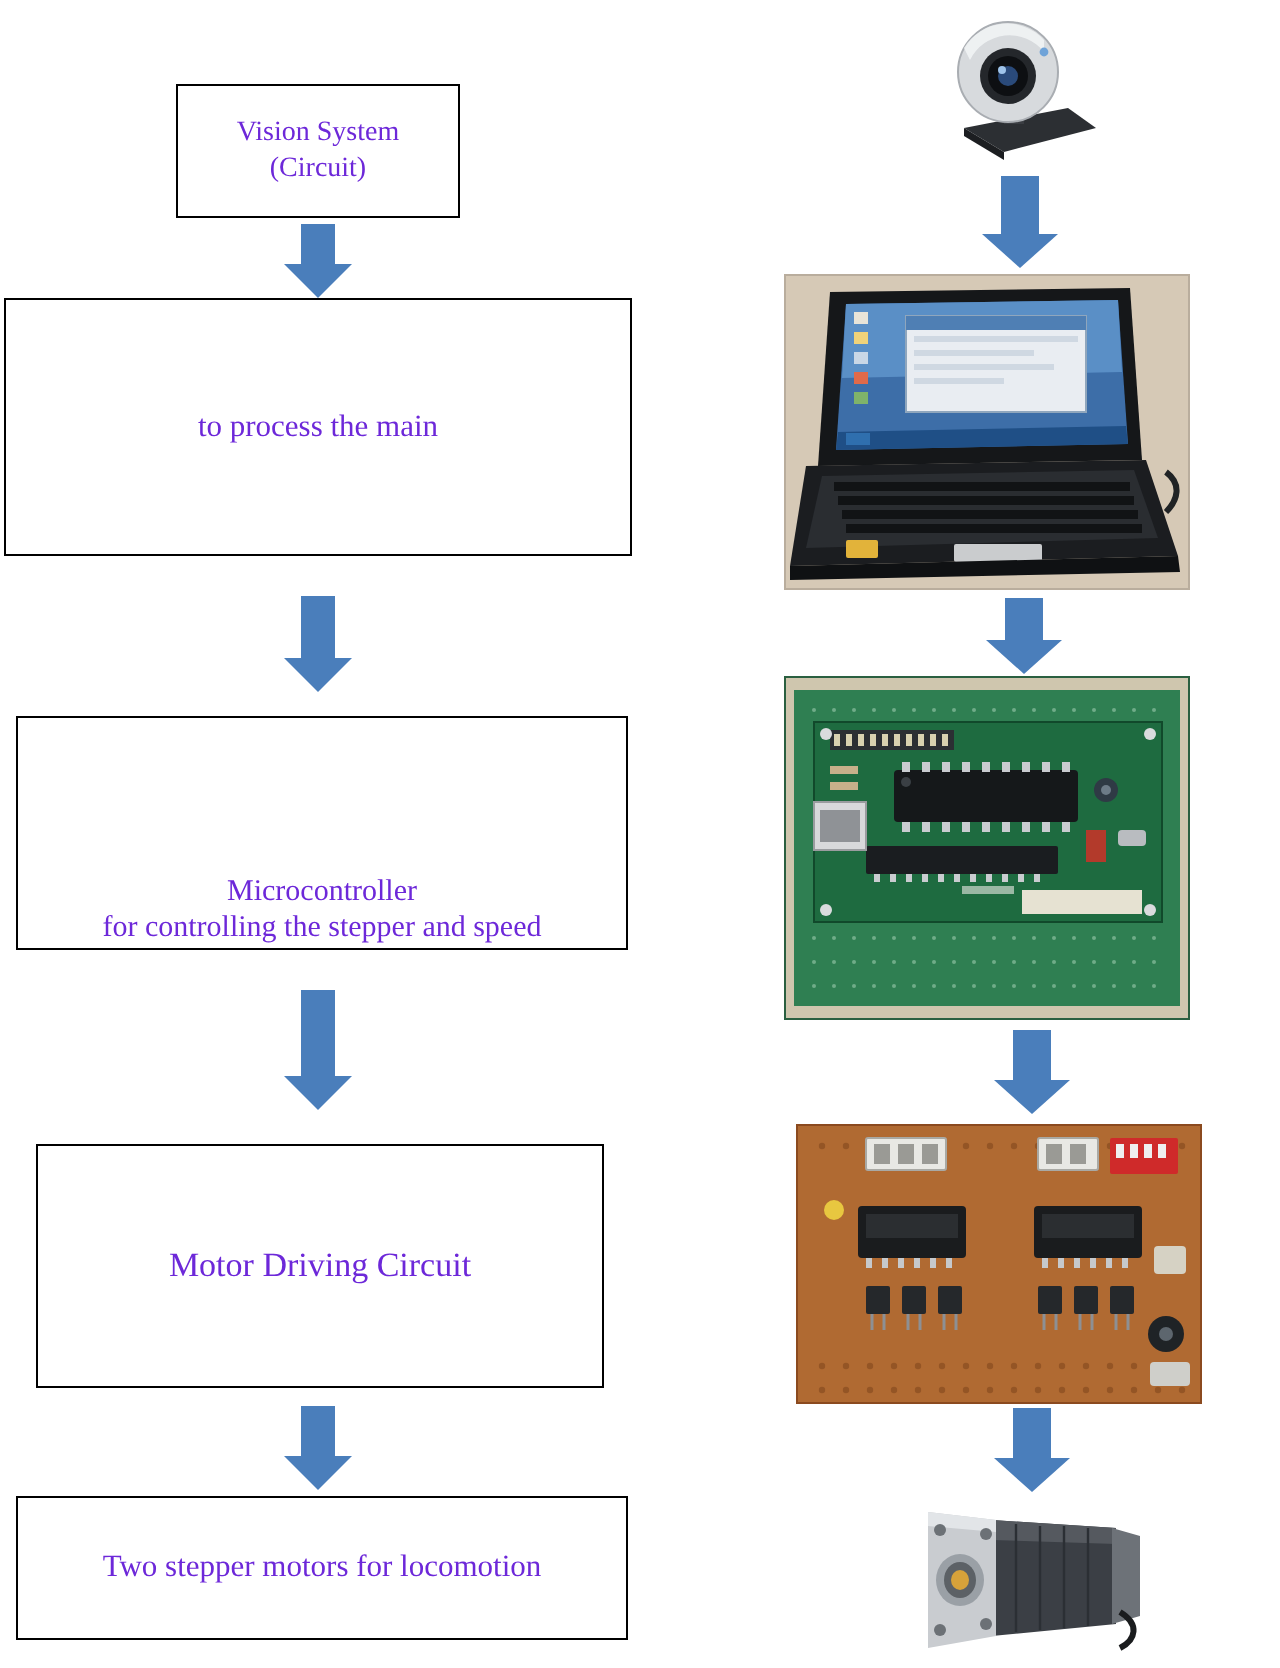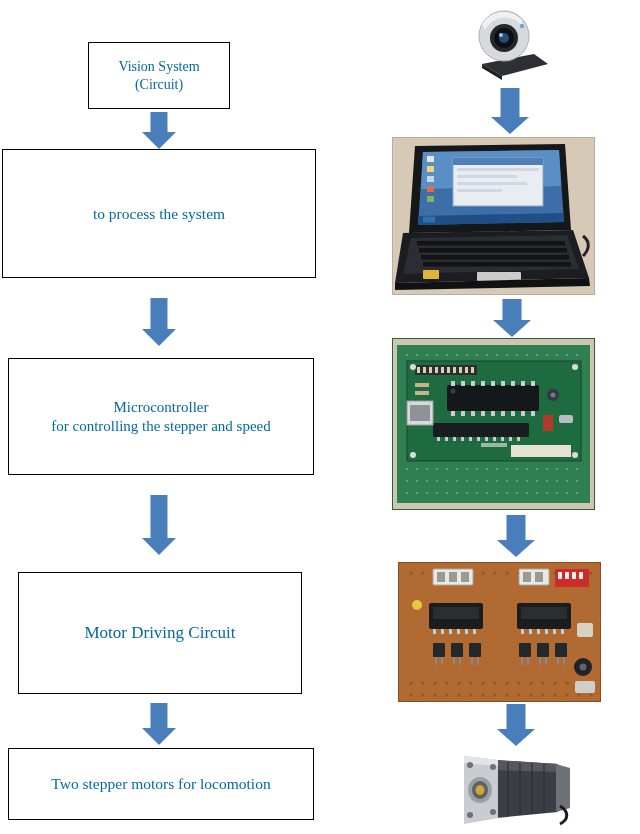--- a/index.html
+++ b/index.html
@@ -24,29 +24,29 @@
   
   .box {
     position: absolute;
     box-sizing: border-box;
     border: 1px solid #000000;
     background: #ffffff;
     display: flex;
     align-items: center;
     justify-content: center;
     text-align: center;
-    color: #0369a1;
+    color: #6d28d9;
     line-height: 1.25;
   }
   .box .txt { display: block; width: 100%; padding: 0 6px; }
   .box .line { display: block; }
 
   .box-vision   { left: 88px;  top: 42px;  width: 142px; height: 67px;  font-size: 14px; }
   .box-computer { left: 2px;   top: 149px; width: 314px; height: 129px; font-size: 15.5px; }
-  .box-micro    { left: 8px;   top: 358px; width: 306px; height: 117px; font-size: 15px; }
+  .box-micro    { left: 8px;   top: 358px; width: 306px; height: 117px; font-size: 15px; align-items: flex-end; }
   .box-motor    { left: 18px;  top: 572px; width: 284px; height: 122px; font-size: 17px; }
   .box-steppers { left: 8px;   top: 748px; width: 306px; height: 72px;  font-size: 15.5px; }
   .arrow-wrap {
     position: absolute;
   }
   .arrow-wrap .shaft {
     position: absolute;
     left: 50%;
     transform: translateX(-50%);
     background: #4a7ebb;
@@ -105,21 +105,21 @@
     </span>
   </div>
 
   <div class="arrow-wrap" style="left:140px; top:112px; width:38px; height:36px;">
     <div class="shaft" style="width:17px; height:21px;"></div>
     <div class="head" style="top:20px;"></div>
   </div>
 
   <div class="box box-computer">
     <span class="txt">
-      <span class="line">to process the system</span>
+      <span class="line">to process the main</span>
     </span>
   </div>
 
   <div class="arrow-wrap" style="left:140px; top:298px; width:38px; height:48px;">
     <div class="shaft" style="width:17px; height:32px;"></div>
     <div class="head" style="top:31px;"></div>
   </div>
 
   <div class="box box-micro">
     <span class="txt">

